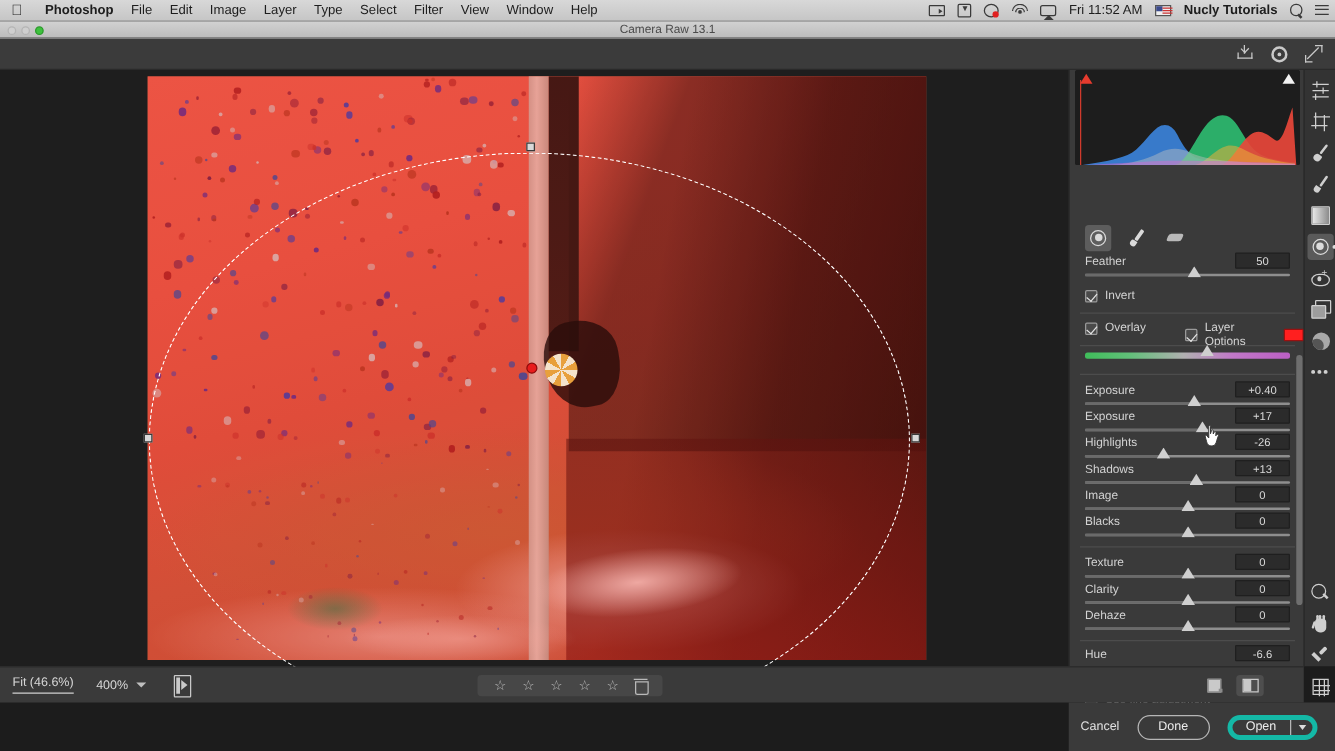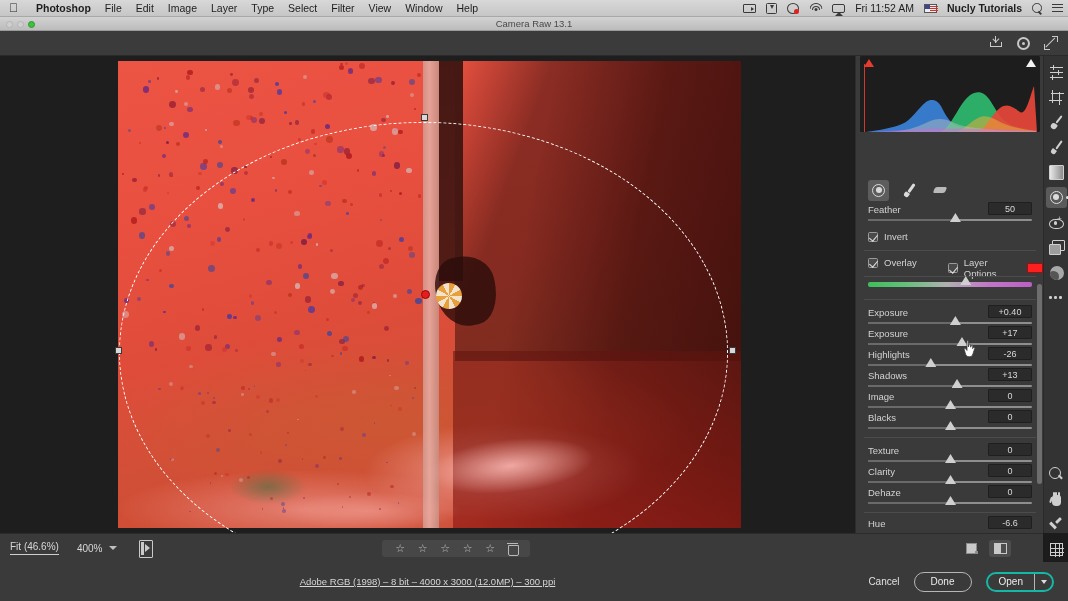--- a/index.html
+++ b/index.html
@@ -356,21 +356,21 @@
     position:absolute; top:562px; left:855px; width:213px; height:39px;
     background:#3a3a3a; display:flex; align-items:center; justify-content:flex-end;
     gap:14px; padding-right:14px;
   }
   .btn-flat { font-size:10px; color:#e0e0e0; cursor:pointer; }
   .btn-pill {
     min-width:58px; height:20px; border:1px solid #b6b6b6; border-radius:10px;
     color:#ececec; font-size:10px; display:flex; align-items:center; justify-content:center;
     padding:0 12px; cursor:pointer; background:transparent;
   }
-  .btn-split { display:flex; align-items:stretch; border:2px solid #14b8a6; border-radius:10px; height:20px; overflow:hidden; }
+  .btn-split { display:flex; align-items:stretch; border:4px solid #14b8a6; border-radius:10px; height:20px; overflow:hidden; }
   .btn-split .main { padding:0 11px; font-size:10px; color:#ececec; display:flex;align-items:center; cursor:pointer;}
   .btn-split .drop { width:18px; border-left:1px solid #b6b6b6; display:flex;align-items:center;justify-content:center; cursor:pointer;}
   .btn-split .drop::after{content:"";width:0;height:0;border-left:3.5px solid transparent;border-right:3.5px solid transparent;border-top:4px solid #dcdcdc;}
 
   
   .cursor { position:absolute; z-index:60; width:14px;height:18px; pointer-events:none; }
   .bottomfill { position:absolute; top:562px; left:0; width:1068px; height:39px; background:#3a3a3a; z-index:-1;}
 </style>
 </head>
 <body>
@@ -1007,23 +1007,20 @@
       <div class="vm">
           <span class="ic-single"></span>
         </div>
       <div class="vm sel">
           <span class="ic-split"></span>
         </div>
     </div>
   </div>
 
   <div class="bottomfill"></div>
-  <div class="workflow">
-    <a>Adobe RGB (1998) – 8 bit – 4000 x 3000 (12.0MP) – 300 ppi</a>
-  </div>
   <div class="actionbar">
     <span class="btn-flat">Cancel</span>
     <span class="btn-pill">Done</span>
     <span class="btn-split">
       <span class="main">Open</span>
       <span class="drop"></span>
     </span>
   </div>
 
   <svg class="cursor" style="left:963px;top:340px;" viewBox="0 0 14 18">

